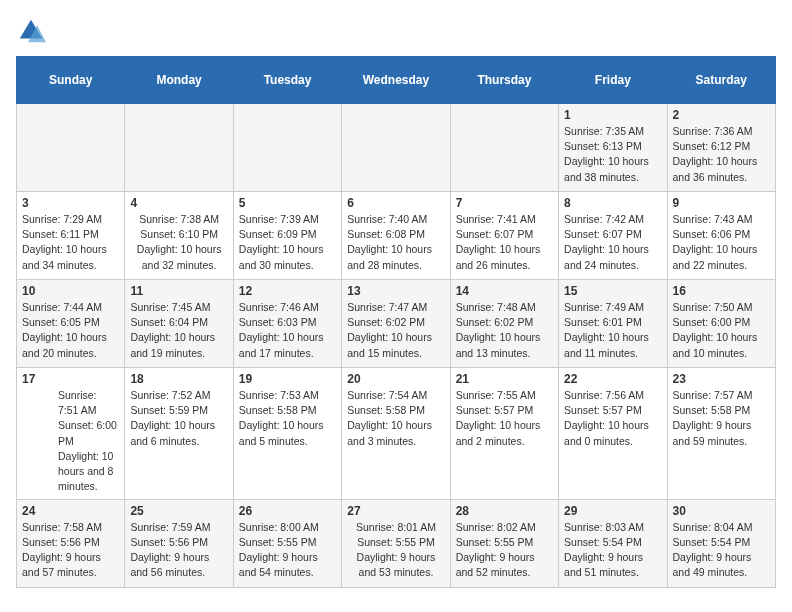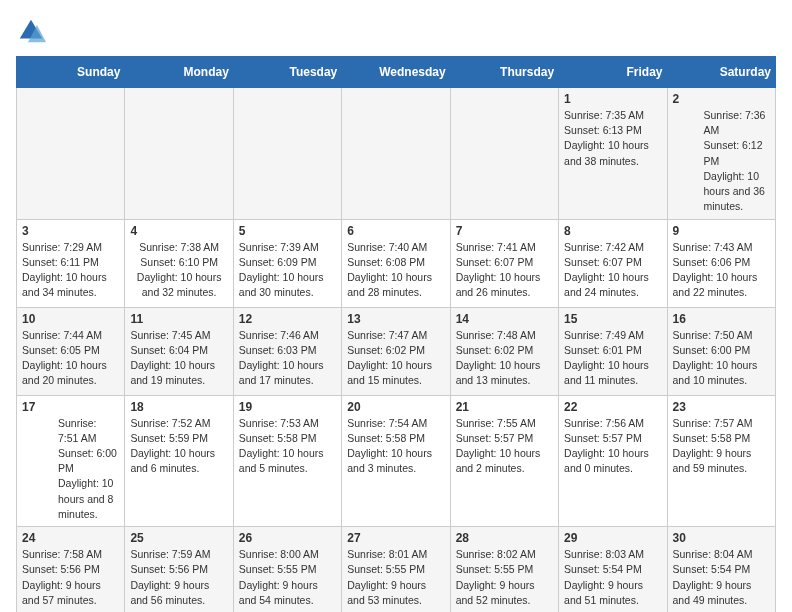--- a/index.html
+++ b/index.html
@@ -55,22 +55,22 @@
     table {
       width: 100%;
       border-collapse: collapse;
       table-layout: fixed;
     }
     thead tr th {
       background-color: #2b6cb0;
       color: #fff;
       font-size: 12px;
       font-weight: bold;
-      padding: 8px 4px;
-      text-align: right;
+      padding: 16px 4px;
+      text-align: center;
       border: 1px solid #2b6cb0;
     }
     tbody tr td {
       vertical-align: top;
       border: 1px solid #ccc;
       padding: 4px 5px;
       font-size: 10.5px;
       color: #333;
       height: 88px;
     }
@@ -130,21 +130,21 @@
         <td></td>
         <td></td>
         <td>
           <span class="day-number">1</span>
           <div class="day-info" style="white-space: pre-line;">Sunrise: 7:35 AM
 Sunset: 6:13 PM
 Daylight: 10 hours and 38 minutes.</div>
         </td>
         <td>
           <span class="day-number">2</span>
-          <div class="day-info" style="white-space: pre-line; margin-left: 31px;">Sunrise: 7:36 AM
+          <div class="day-info" style="white-space: pre-line;">Sunrise: 7:36 AM
 Sunset: 6:12 PM
 Daylight: 10 hours and 36 minutes.</div>
         </td>
       </tr>
       <tr>
         <td>
           <span class="day-number">3</span>
           <div class="day-info" style="white-space: pre-line;">Sunrise: 7:29 AM
 Sunset: 6:11 PM
 Daylight: 10 hours and 34 minutes.</div>
@@ -288,21 +288,21 @@
 Daylight: 9 hours and 56 minutes.</div>
         </td>
         <td>
           <span class="day-number">26</span>
           <div class="day-info" style="white-space: pre-line;">Sunrise: 8:00 AM
 Sunset: 5:55 PM
 Daylight: 9 hours and 54 minutes.</div>
         </td>
         <td>
           <span class="day-number">27</span>
-          <div class="day-info" style="white-space: pre-line;">Sunrise: 8:01 AM
+          <div class="day-info" style="white-space: pre-line; text-align: center;">Sunrise: 8:01 AM
 Sunset: 5:55 PM
 Daylight: 9 hours and 53 minutes.</div>
         </td>
         <td>
           <span class="day-number">28</span>
           <div class="day-info" style="white-space: pre-line;">Sunrise: 8:02 AM
 Sunset: 5:55 PM
 Daylight: 9 hours and 52 minutes.</div>
         </td>
         <td>

